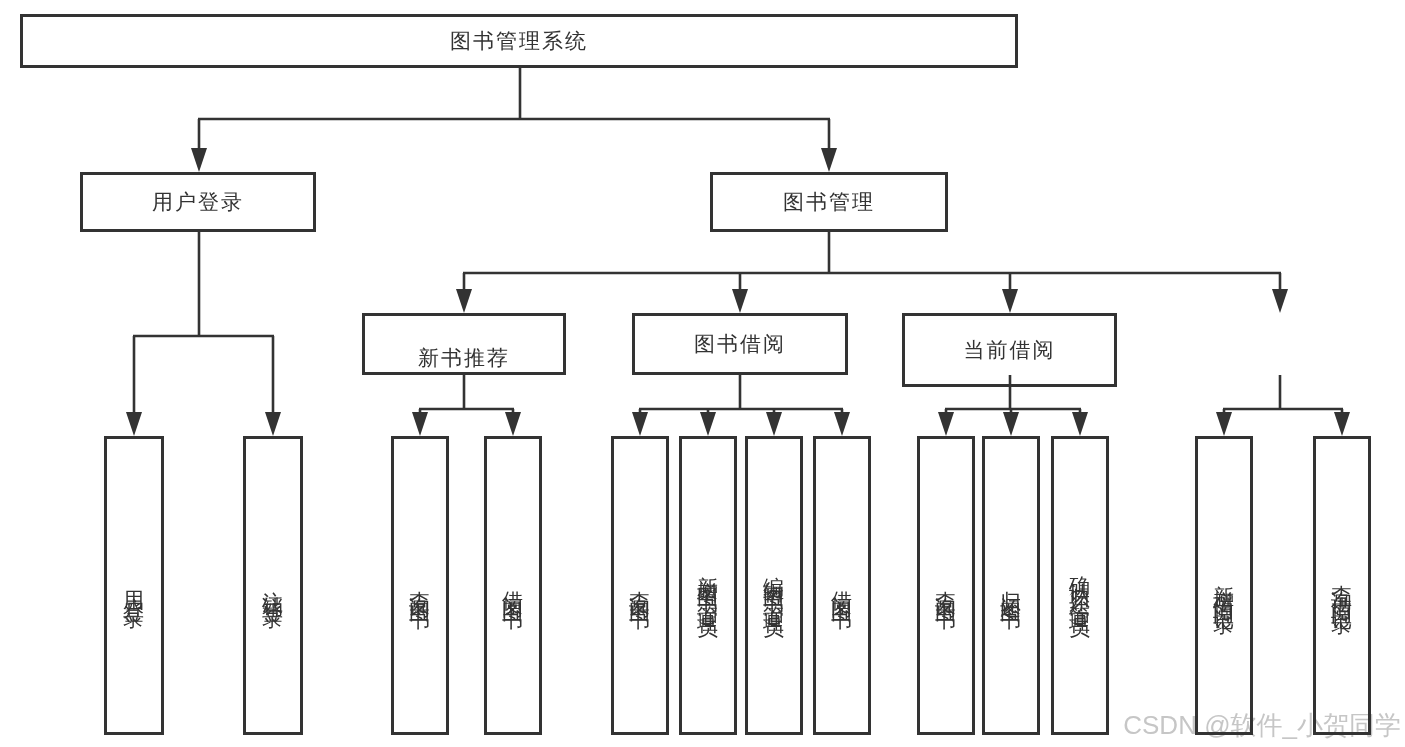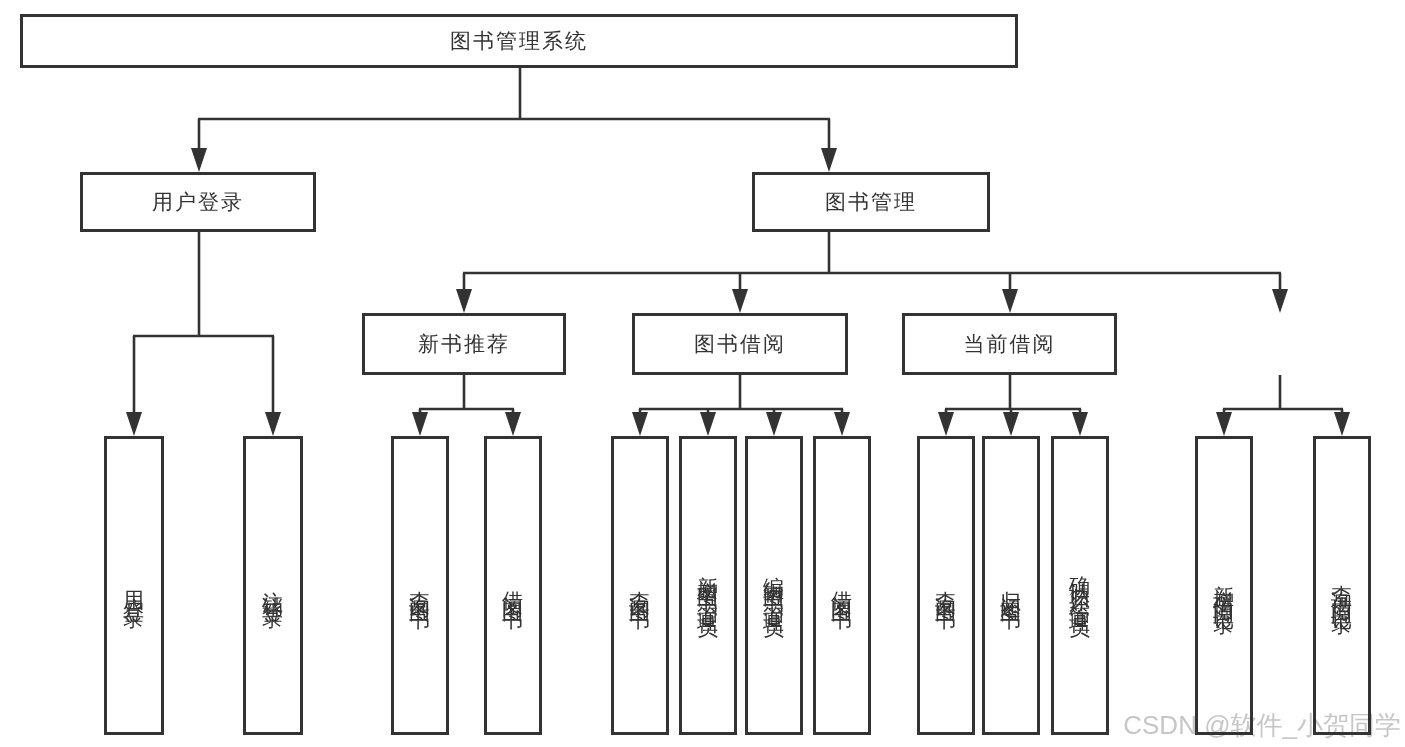--- a/index.html
+++ b/index.html
@@ -43,25 +43,25 @@
   .node .vlabel {
     writing-mode: vertical-rl;
     text-orientation: mixed;
     letter-spacing: 6px;
     line-height: 1.0;
   }
   
   #n-root   { left: 20px;  top: 14px;  width: 998px; height: 54px; }
   
   #n-login  { left: 80px;  top: 172px; width: 236px; height: 60px; }
-  #n-mgmt   { left: 710px; top: 172px; width: 238px; height: 60px; margin-left: 42px; }
-  
-  #n-rec    { left: 362px;  top: 313px; width: 204px; height: 62px; }
+  #n-mgmt   { left: 710px; top: 172px; width: 238px; height: 60px; }
+  
+  #n-rec    { left: 362px;  top: 313px; width: 204px; height: 62px; align-items: flex-end; }
   #n-borrow { left: 632px;  top: 313px; width: 216px; height: 62px; }
-  #n-cur    { left: 902px;  top: 313px; width: 215px; height: 62px; }
+  #n-cur    { left: 902px;  top: 313px; width: 215px; height: 74px; }
   #n-hist   { left: 1172px; top: 313px; width: 215px; height: 62px; }
   
   .leaf { top: 436px; width: 58px; height: 299px; }
   #l-ul1 { left: 104px;  width: 60px; }
   #l-ul2 { left: 243px;  width: 60px; }
   #l-re1 { left: 391px; }
   #l-re2 { left: 484px; }
   #l-bo1 { left: 611px; }
   #l-bo2 { left: 679px; }
   #l-bo3 { left: 745px; }

